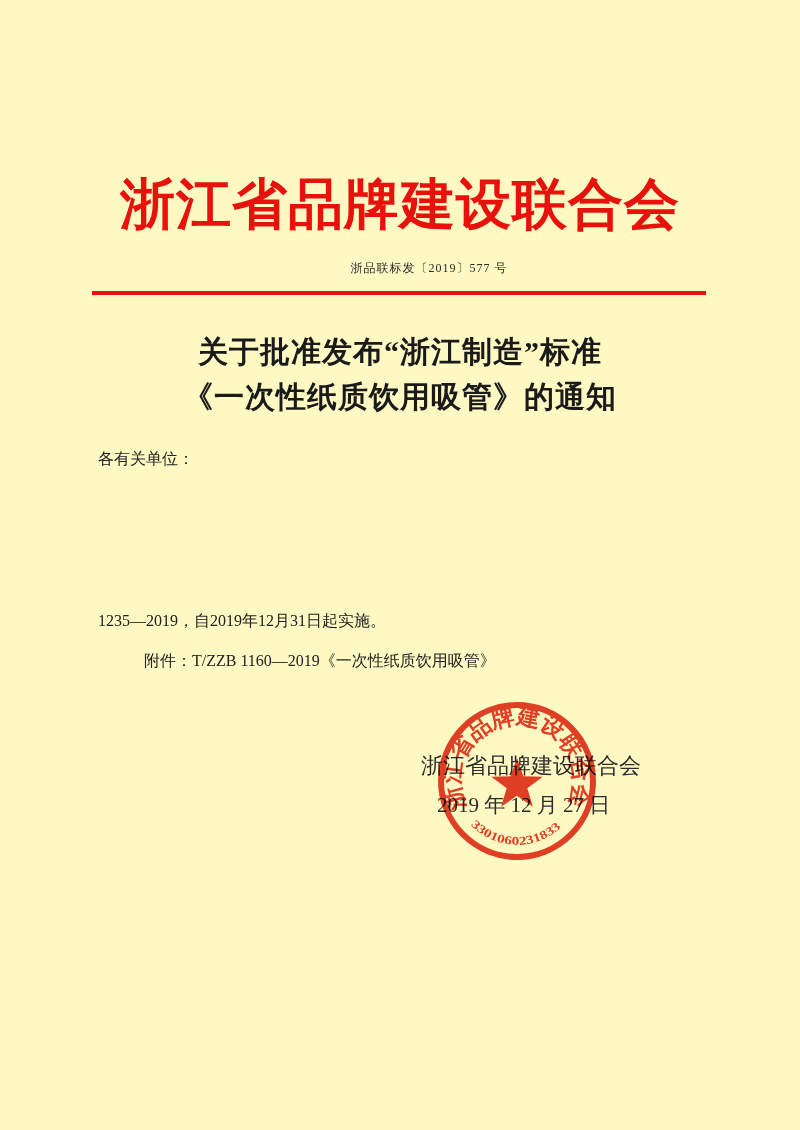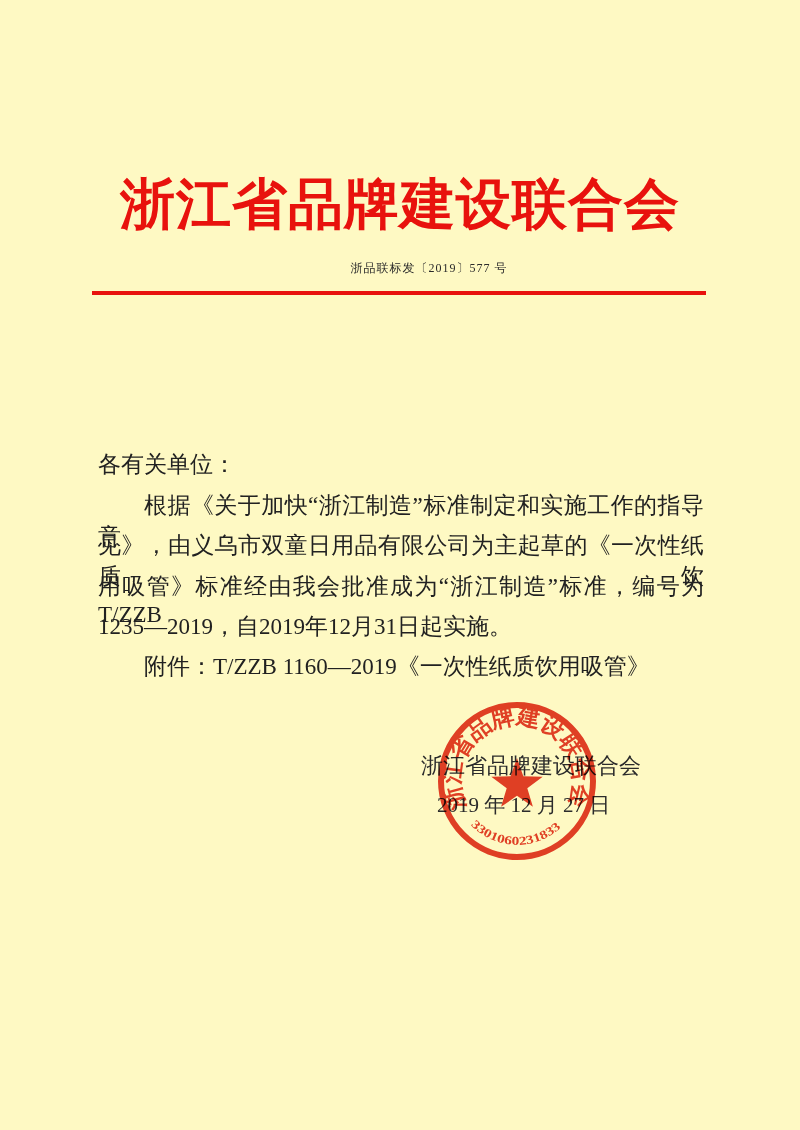--- a/index.html
+++ b/index.html
@@ -19,21 +19,21 @@
     position:absolute;top:291px;left:92px;width:614px;height:4px;background:#e8120d;
   }
   .title-line{
     position:absolute;left:0;width:800px;text-align:center;
     font-size:30px;font-weight:700;color:#1a1a1a;letter-spacing:1px;white-space:nowrap;
   }
   .title-1{top:332px;}
   .title-2{top:377px;}
   .body-line{
     position:absolute;left:98px;width:606px;
-    font-size:23px;color:#212121;white-space:nowrap;
+    font-size:16px;color:#212121;white-space:nowrap;
   }
   .justify{white-space:normal;text-align:justify;text-align-last:justify;}
   .indent{text-indent:46px;}
   .bl-0{top:449px;}
   .bl-1{top:490px;}
   .bl-2{top:530px;}
   .bl-3{top:571px;}
   .bl-4{top:611px;}
   .bl-5{top:651px;}
   .sig-org{
@@ -52,25 +52,24 @@
 <body>
 
 <div class="page">
 
   <div class="org-header">浙江省品牌建设联合会</div>
 
   <div class="doc-no">浙品联标发〔2019〕577 号</div>
 
   <div class="red-rule"></div>
 
+  <div class="title-line title-1">关于批准发布“浙江制造”标准</div>
+  <div class="title-line title-2">《一次性纸质饮用吸管》的通知</div>
 
   <div class="body-line bl-0">各有关单位：</div>
-  <div class="body-line bl-1 justify indent">根据《关于加快“浙江制造”标准制定和实施工作的指导意</div>
-  <div class="body-line bl-2 justify">见》，由义乌市双童日用品有限公司为主起草的《一次性纸质饮</div>
-  <div class="body-line bl-3 justify">用吸管》标准经由我会批准成为“浙江制造”标准，编号为 T/ZZB</div>
   <div class="body-line bl-4">1235—2019，自2019年12月31日起实施。</div>
   <div class="body-line bl-5 indent">附件：T/ZZB 1160—2019《一次性纸质饮用吸管》</div>
 
   <div class="sig-org">浙江省品牌建设联合会</div>
   <div class="sig-date">2019 年 12 月 27 日</div>
 
   <svg class="seal" viewBox="0 0 160 160" width="160" height="160">
     <defs>
       <path id="sealArcTop" d="M 30.6 108.5 A 57 57 0 1 1 129.4 108.5" fill="none"></path>
       <path id="sealArcBottom" d="M 31 121 A 64 64 0 0 0 129 121" fill="none"></path>

